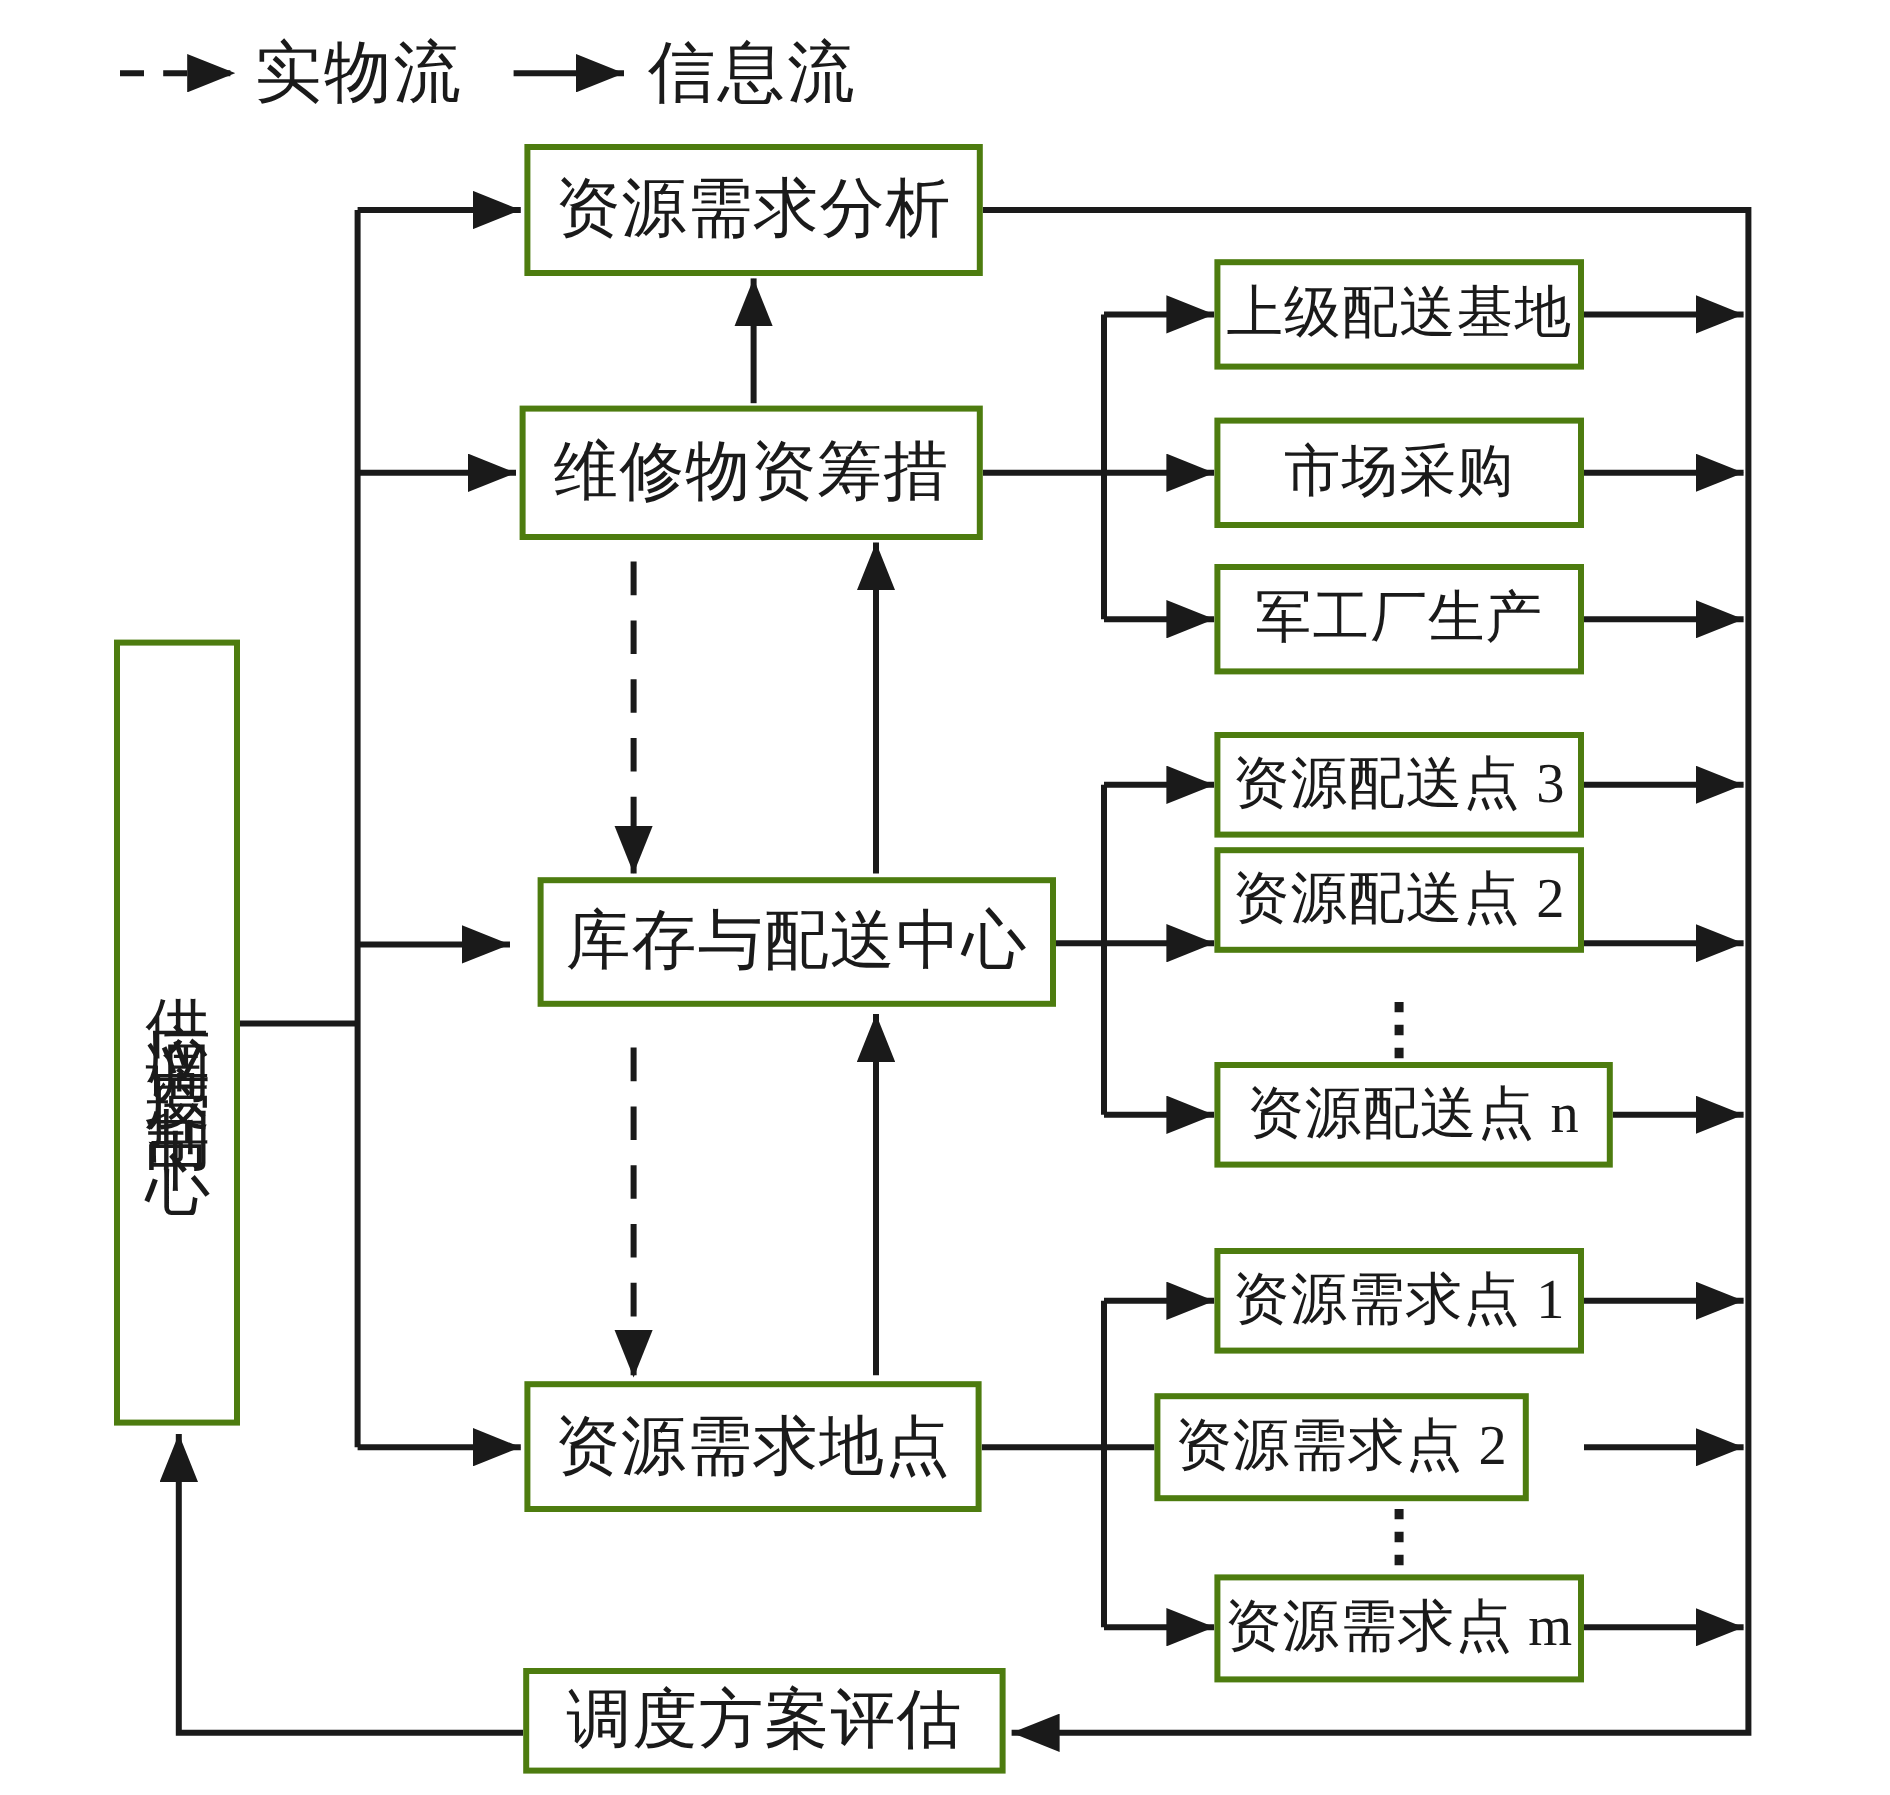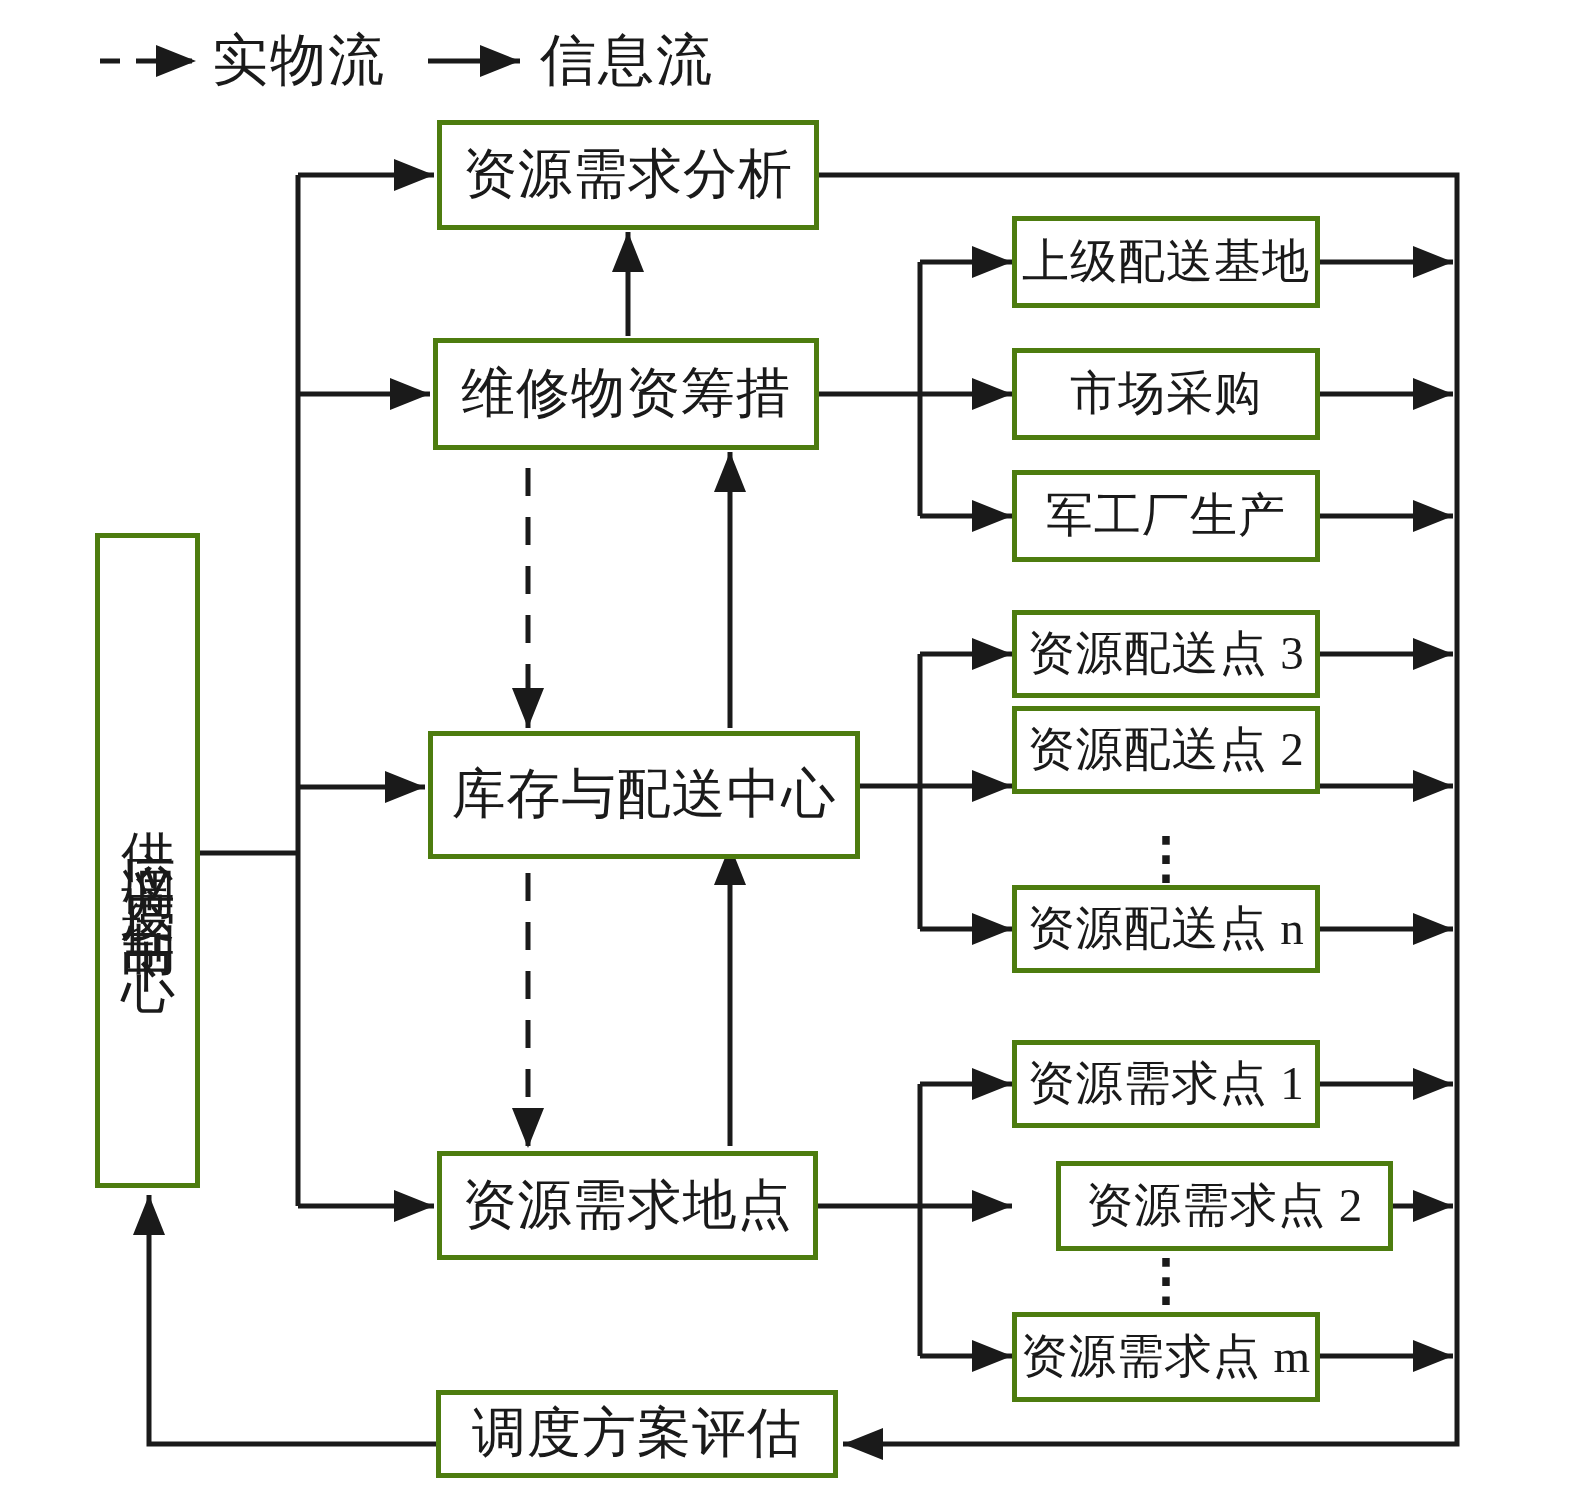--- a/index.html
+++ b/index.html
@@ -100,21 +100,21 @@
   <div class="node vertical" style="left:95px;top:505px;width:105px;height:655px">
     <span>供应调度控制中心</span>
   </div>
 
   <div class="node" style="left:437px;top:92px;width:382px;height:110px">
     <span>资源需求分析</span>
   </div>
   <div class="node" style="left:433px;top:310px;width:386px;height:112px">
     <span>维修物资筹措</span>
   </div>
-  <div class="node" style="left:428px;top:703px;width:432px;height:128px">
+  <div class="node" style="left:448px;top:703px;width:432px;height:108px">
     <span>库存与配送中心</span>
   </div>
   <div class="node" style="left:437px;top:1123px;width:381px;height:109px">
     <span>资源需求地点</span>
   </div>
   <div class="node" style="left:436px;top:1362px;width:402px;height:88px">
     <span>调度方案评估</span>
   </div>
 
   <div class="node small" style="left:1012px;top:188px;width:308px;height:92px">
@@ -127,28 +127,28 @@
     <span>军工厂生产</span>
   </div>
 
   <div class="node small" style="left:1012px;top:582px;width:308px;height:88px">
     <span>资源配送点 3</span>
   </div>
   <div class="node small" style="left:1012px;top:678px;width:308px;height:88px">
     <span>资源配送点 2</span>
   </div>
   <div class="dots" style="left:1136px;top:802px">⋮</div>
-  <div class="node small" style="left:1012px;top:857px;width:308px;height:88px">
+  <div class="node small" style="left:1012px;top:857px;width:332px;height:88px">
     <span>资源配送点 n</span>
   </div>
 
   <div class="node small" style="left:1012px;top:1012px;width:308px;height:88px">
     <span>资源需求点 1</span>
   </div>
-  <div class="node small" style="left:1056px;top:1133px;width:337px;height:90px">
+  <div class="node small" style="left:962px;top:1133px;width:312px;height:90px">
     <span>资源需求点 2</span>
   </div>
   <div class="dots" style="left:1136px;top:1224px">⋮</div>
   <div class="node small" style="left:1012px;top:1284px;width:308px;height:90px">
     <span>资源需求点 m</span>
   </div>
 
 </div>
 
 </body></html>

